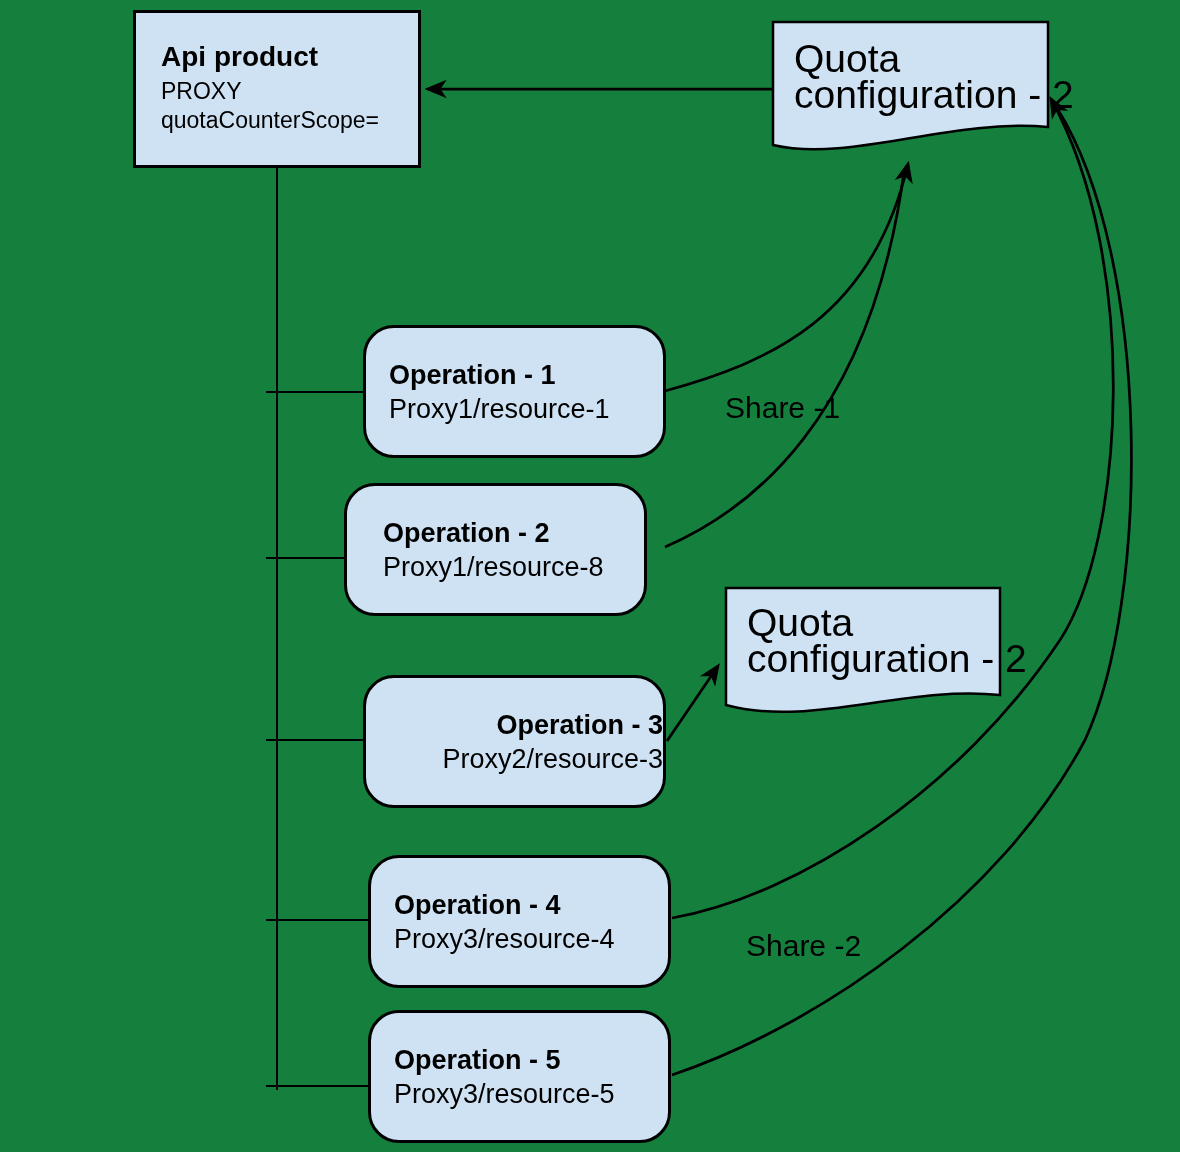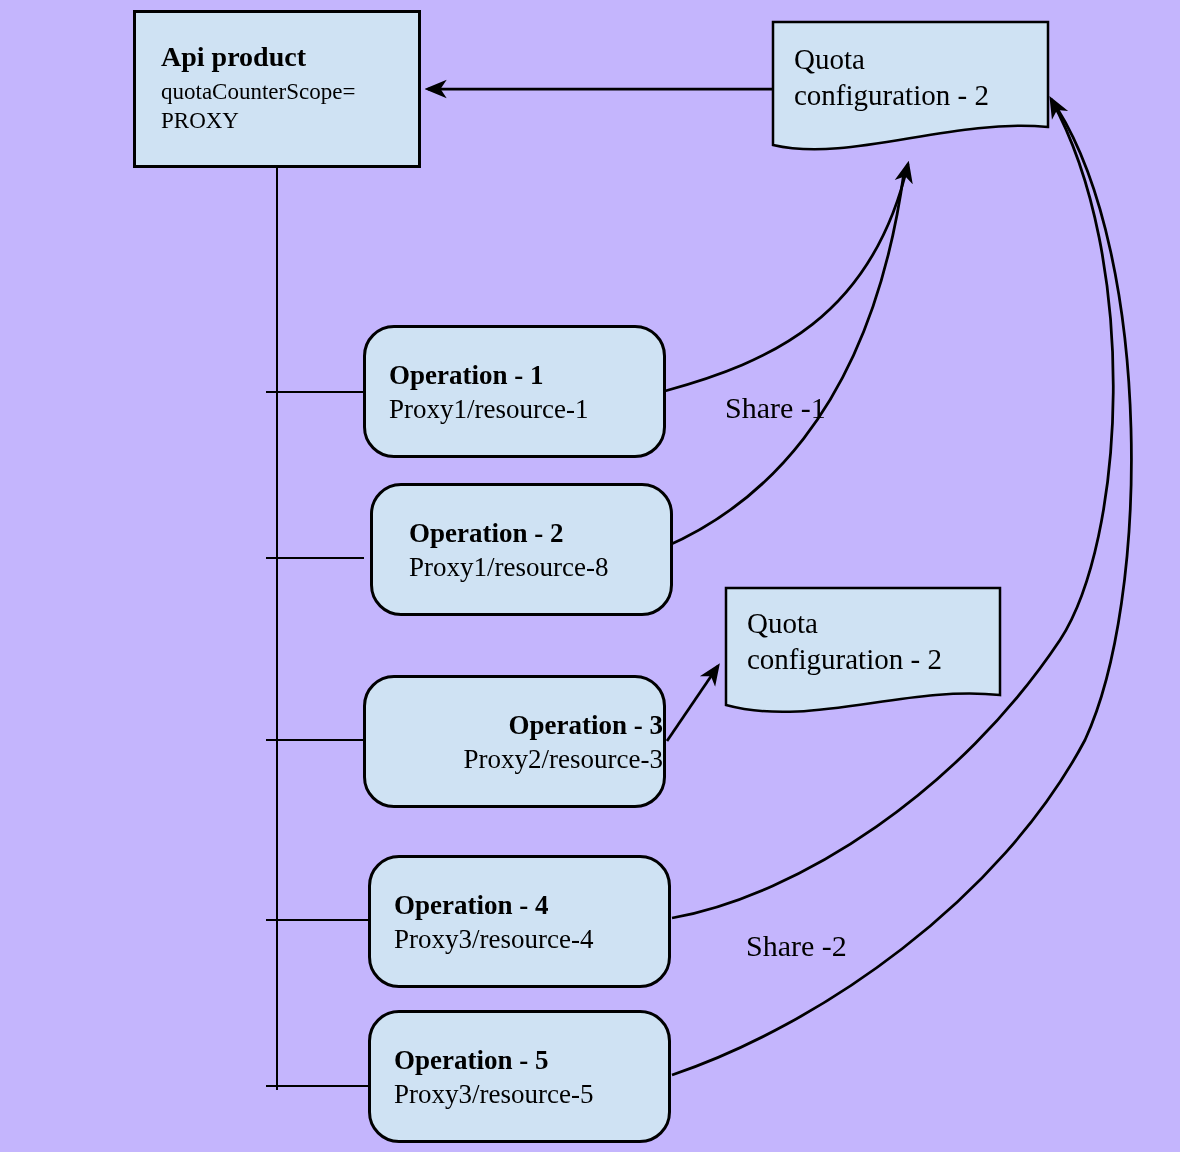--- a/index.html
+++ b/index.html
@@ -1,21 +1,21 @@
 <!DOCTYPE html>
 <html style="--fill: #cfe2f3; --stroke: #000000;"><head>
 <meta charset="utf-8">
 <style>
   html, body { margin: 0; padding: 0; background: #ffffff; }
   #canvas {
     position: relative;
     width: 1180px;
     height: 1152px;
-    background: #c4b5fd;
-    font-family: Liberation Serif, serif;
+    background: #15803d;
+    font-family: Liberation Sans, sans-serif;
     color: #000;
     overflow: hidden;
   }
   #wires { position: absolute; left: 0; top: 0; width: 1180px; height: 1152px; }
   .c  { fill: none; stroke: var(--stroke, #000); }
   .w2 { stroke-width: 2; }
   .w3 { stroke-width: 2.75; }
   .doc { fill: var(--fill, #cfe2f3); stroke: var(--stroke, #000); stroke-width: 2.5; }
   .node {
     position: absolute;
@@ -29,21 +29,21 @@
   .node.op {
     width: 303px; height: 133px;
     display: flex; flex-direction: column; justify-content: center;
     padding-left: 23px;
     border-radius: 31px;
   }
   .op-title { font-size: 27px; font-weight: bold; line-height: 34px; }
   .op-path  { font-size: 27px; line-height: 34px; }
   .doc-label {
     position: absolute;
-    font-size: 29px; line-height: 36px;
+    font-size: 39px; line-height: 36px;
   }
   .share-label {
     position: absolute;
     font-size: 30px; line-height: 42px; margin-left: 13px;
   }
 </style>
 </head>
 <body>
 
 <div id="canvas">
@@ -71,38 +71,38 @@
 
     <path class="c w3" d="M 672 918 C 800 895 960 790 1060 640 C 1125 540 1140 260 1051 99" marker-end="url(#ah)"></path>
     <path class="c w3" d="M 672 1075 C 820 1025 1000 900 1085 740 C 1150 600 1152 260 1057 108"></path>
 
     <path class="doc" d="M 773 22 H 1048 V 127 C 950 118 850 163 773 145 Z"></path>
     <path class="doc" d="M 726 588 H 1000 V 695 C 905 685 810 728 726 705 Z"></path>
   </svg>
 
   <div class="node api">
     <div class="api-title">Api product</div>
+    <div class="api-attr">PROXY</div>
     <div class="api-attr">quotaCounterScope=</div>
-    <div class="api-attr">PROXY</div>
   </div>
 
   <div class="doc-label" style="left:794px; top:41px;">
     <div>Quota</div>
     <div>configuration - 2</div>
   </div>
   <div class="doc-label" style="left:747px; top:605px;">
     <div>Quota</div>
     <div>configuration - 2</div>
   </div>
 
   <div class="node op" style="left:363px; top:325px;">
     <div class="op-title">Operation - 1</div>
     <div class="op-path">Proxy1/resource-1</div>
   </div>
-  <div class="node op" style="left:370px; top:483px;padding-left:36px;">
+  <div class="node op" style="left:344px; top:483px;padding-left:36px;">
     <div class="op-title">Operation - 2</div>
     <div class="op-path">Proxy1/resource-8</div>
   </div>
   <div class="node op" style="left:363px; top:675px;text-align:right;">
     <div class="op-title">Operation - 3</div>
     <div class="op-path">Proxy2/resource-3</div>
   </div>
   <div class="node op" style="left:368px; top:855px;">
     <div class="op-title">Operation - 4</div>
     <div class="op-path">Proxy3/resource-4</div>

